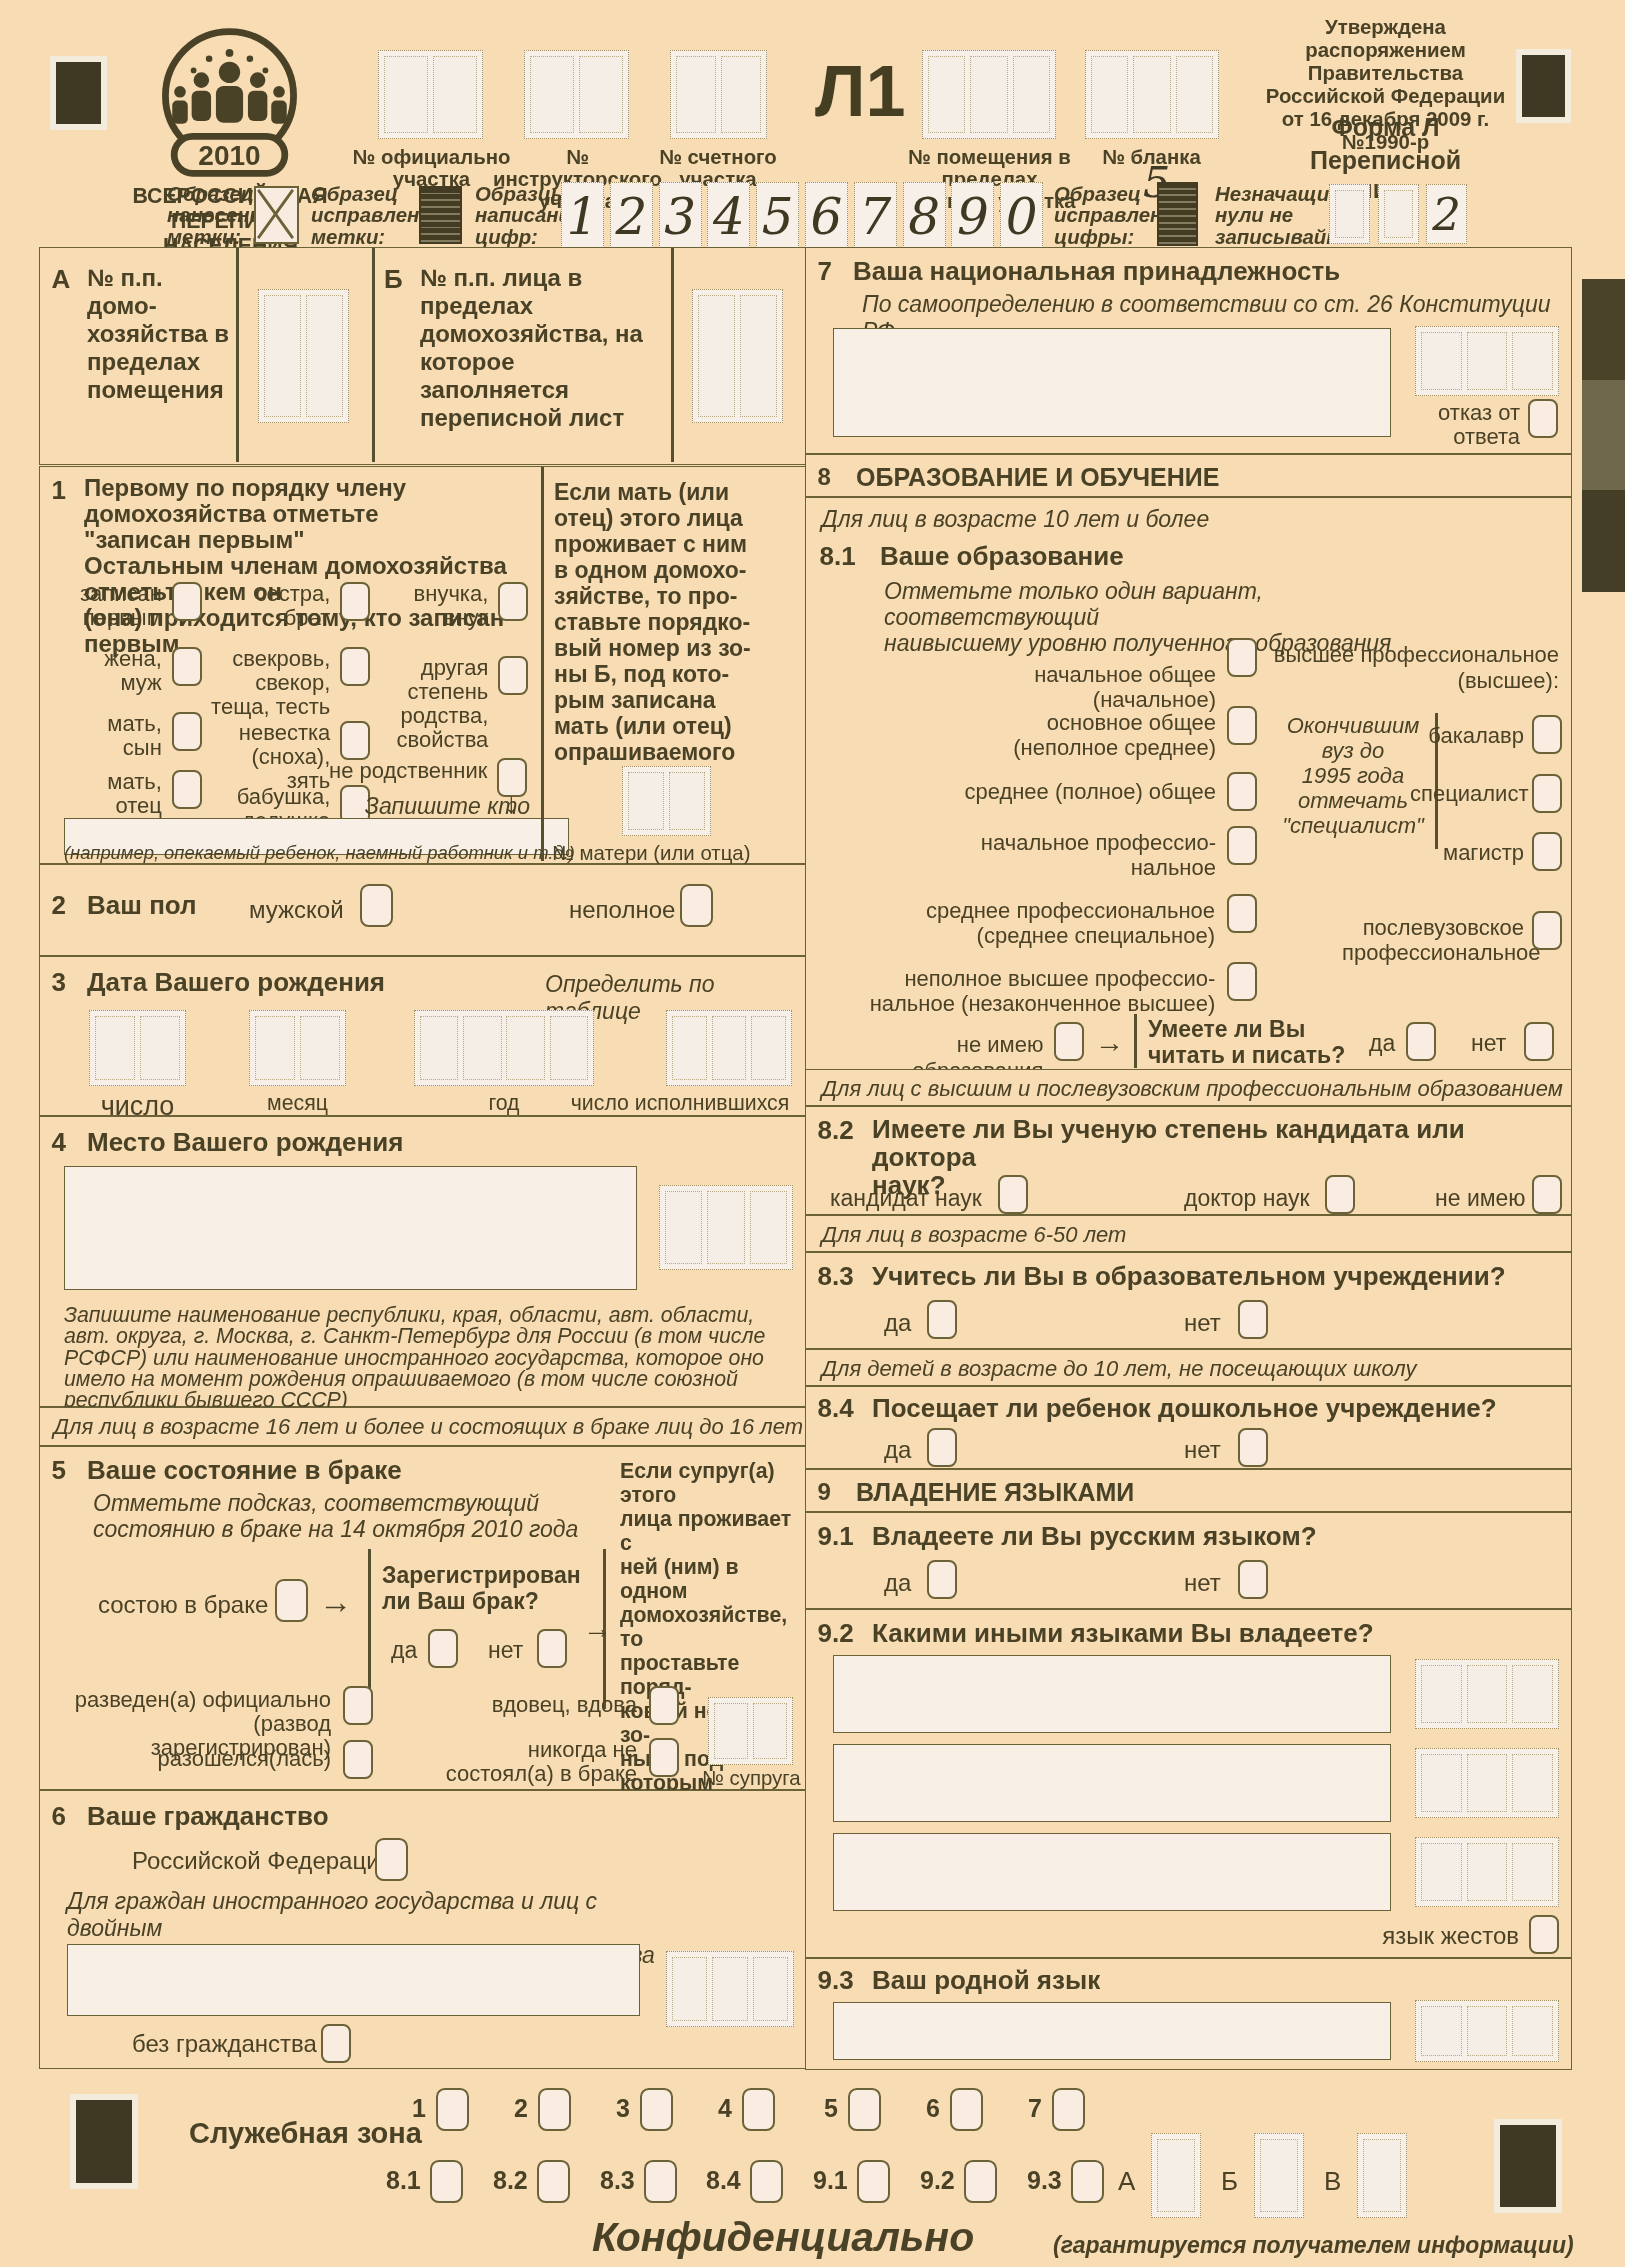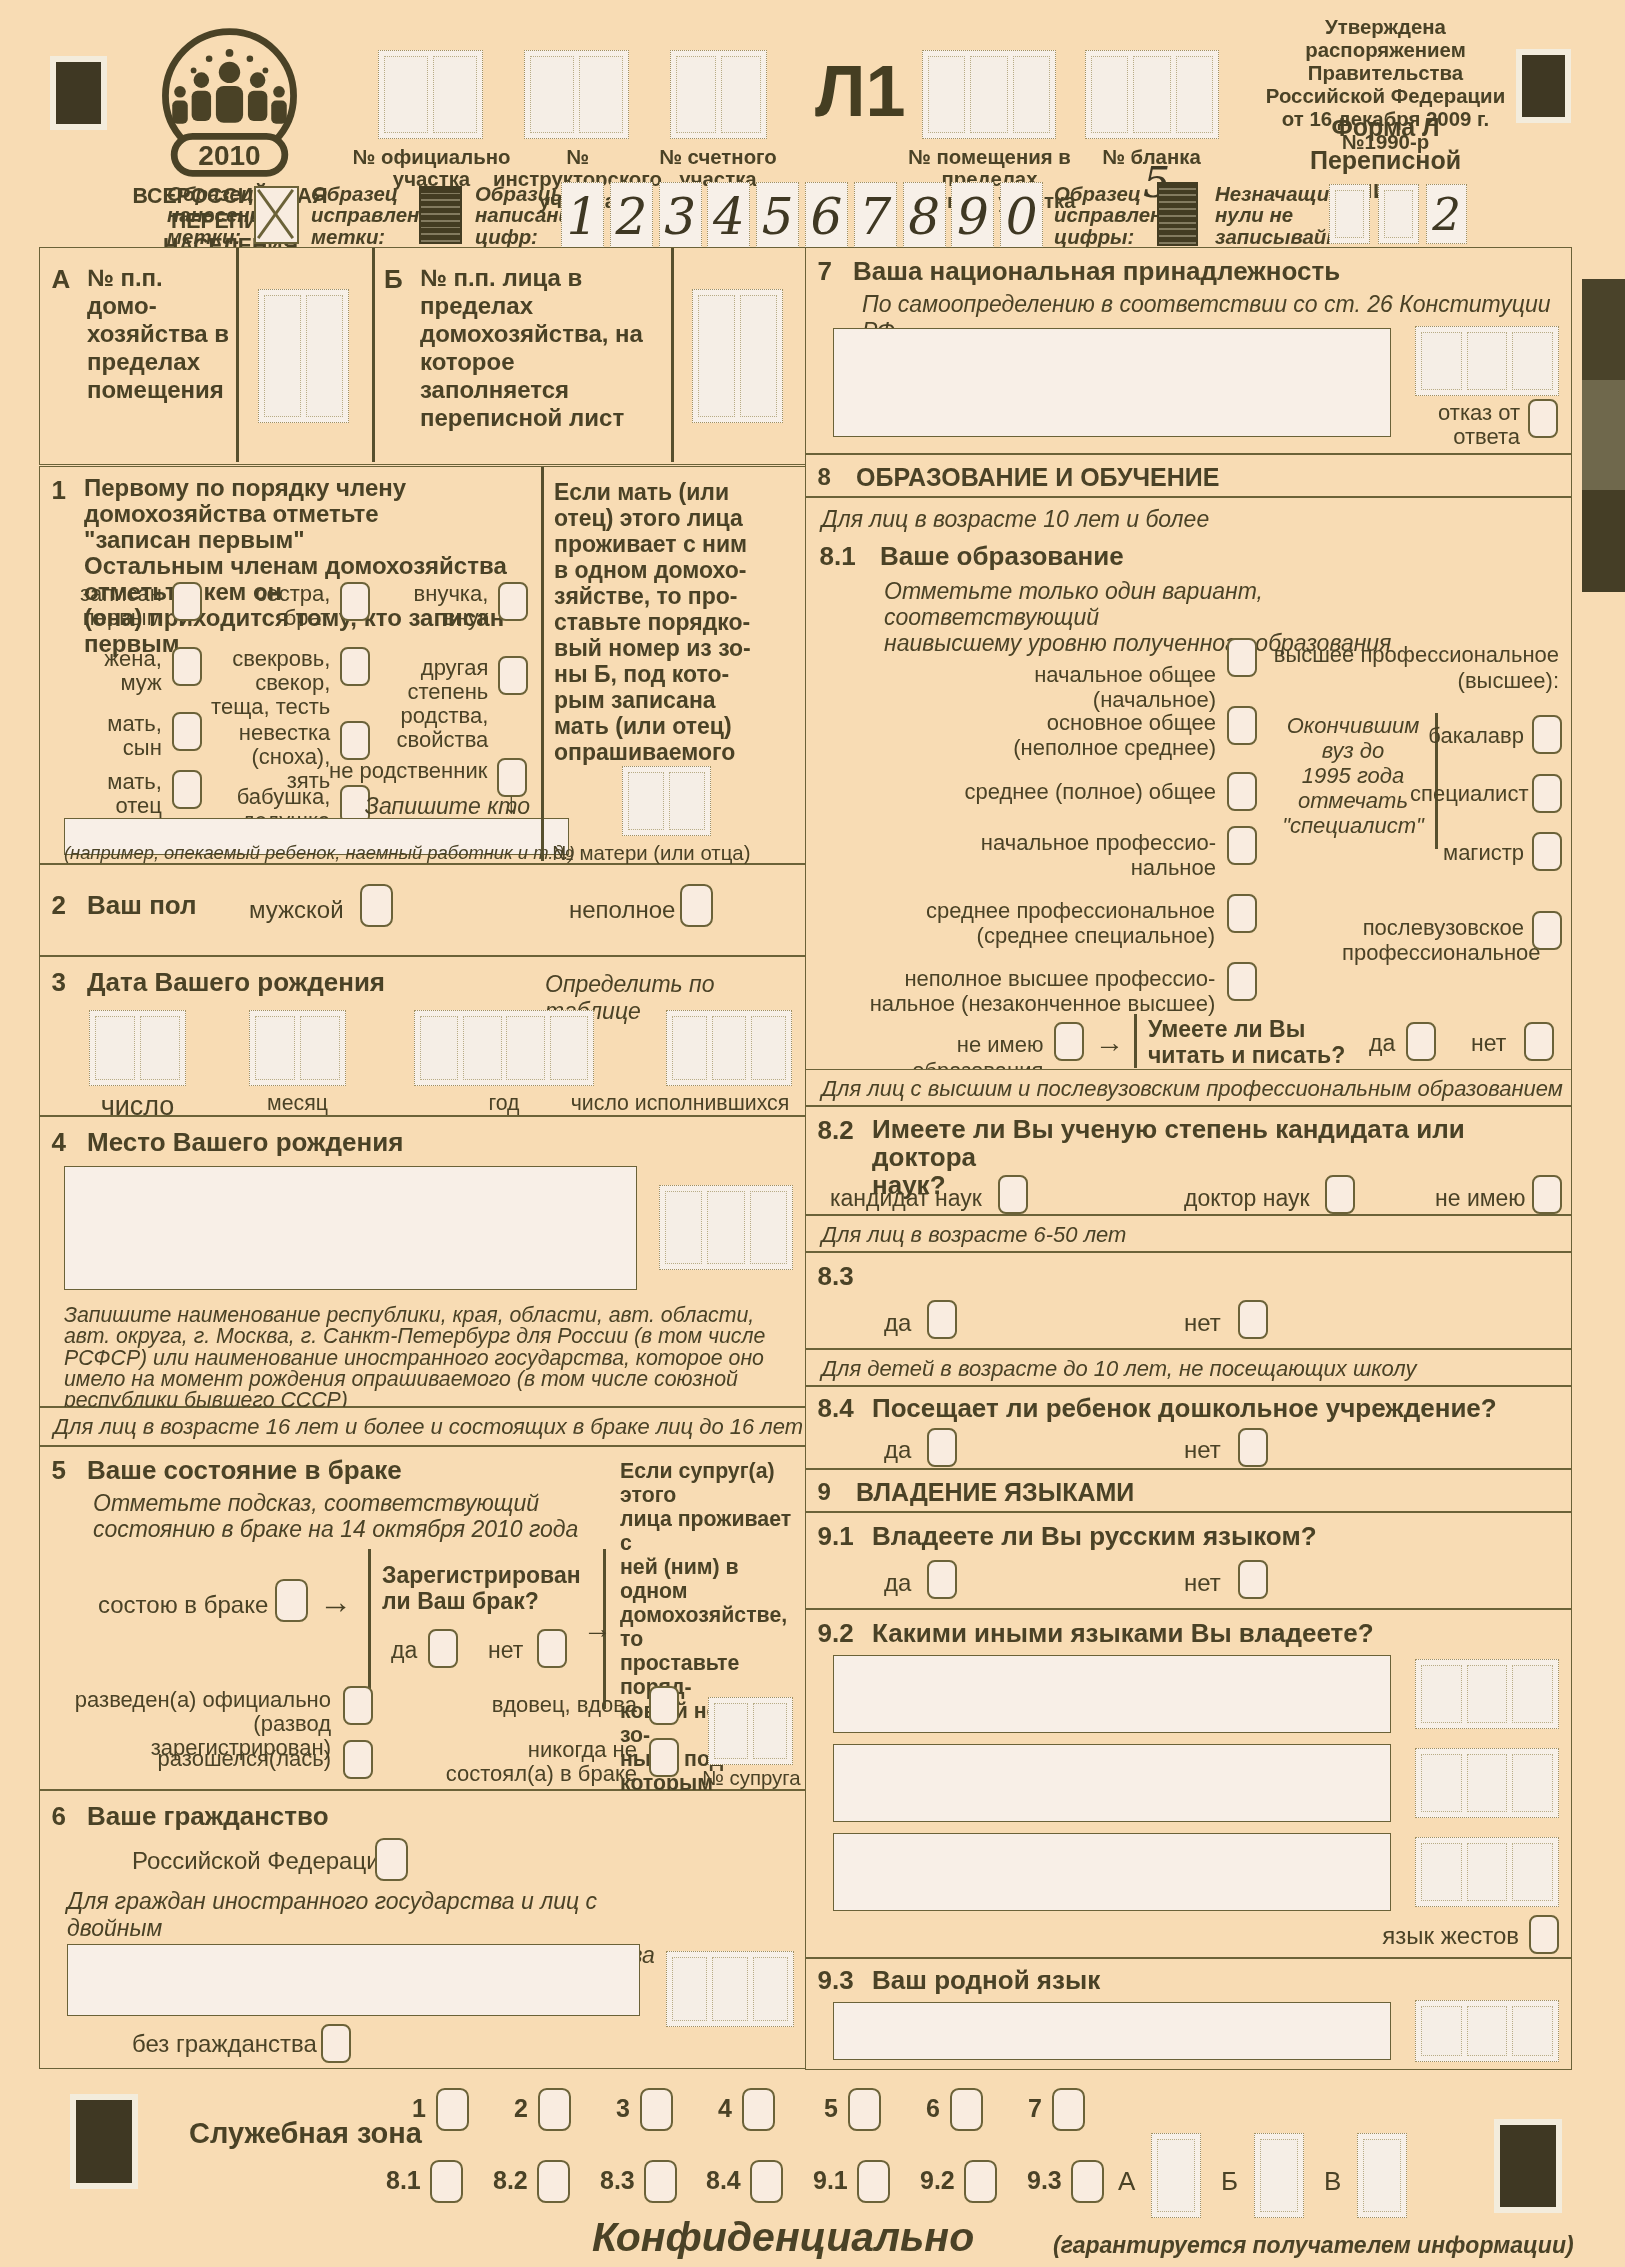--- a/index.html
+++ b/index.html
@@ -490,20 +490,21 @@
   <span class="abs" style="left:629px;top:78px;font-size:23px;">не имею</span>
   <span class="cb sm abs" style="left:726px;top:68px;"></span>
 </div>
 
 <div class="sec" style="left:805px;top:1215px;width:767px;height:37px;">
   <div class="abs band-txt" style="left:15.5px;top:5.8px;">Для лиц в возрасте 6-50 лет</div>
 </div>
 
 <div class="sec" style="left:805px;top:1252px;width:767px;height:97px;">
   <span class="abs num" style="left:11.6px;top:7.8px;">8.3</span>
+  <span class="abs title" style="left:66px;top:7.8px;">Учитесь ли Вы в образовательном учреждении?</span>
   <span class="abs" style="left:78px;top:56px;font-size:24px;">да</span>
   <span class="cb sm abs" style="left:121px;top:47px;"></span>
   <span class="abs" style="left:378px;top:56px;font-size:24px;">нет</span>
   <span class="cb sm abs" style="left:432px;top:47px;"></span>
 </div>
 
 <div class="sec" style="left:805px;top:1349px;width:767px;height:37px;">
   <div class="abs band-txt" style="left:15.5px;top:5.8px;">Для детей в возрасте до 10 лет, не посещающих школу</div>
 </div>
 

